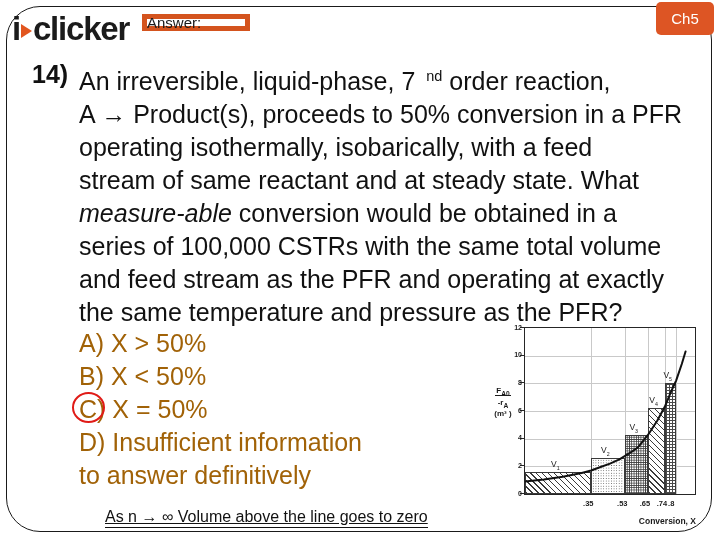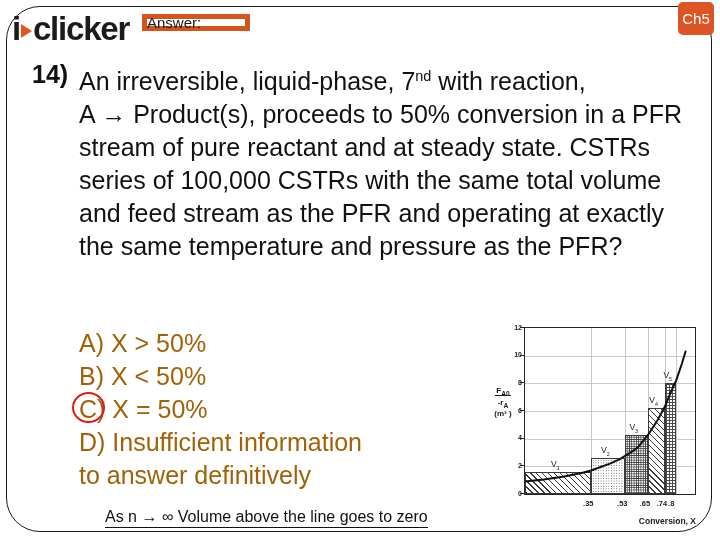--- a/index.html
+++ b/index.html
@@ -69,21 +69,21 @@
     z-index: 5;
   }
   #answer-box .lbl {
     font-size: 15px;
     color: #1a1a1a;
   }
   #chapter-badge {
     position: absolute;
     right: 6px;
     top: 2px;
-    width: 36px;
+    width: 58px;
     height: 33px;
     background: #dd5524;
     border-radius: 5px;
     display: flex;
     align-items: center;
     justify-content: center;
     color: #ffffff;
     font-size: 15px;
     z-index: 6;
   }
@@ -99,21 +99,21 @@
   #qbody {
     position: absolute;
     left: 79px;
     top: 60px;
     width: 620px;
     font-size: 25px;
     line-height: 33px;
     color: #111;
   }
   #qbody .line { white-space: nowrap; }
-  sup { font-size: 0.58em; vertical-align: super; }
+  sup { font-size: 0.58em; vertical-align: super; margin-left: 11px; }
   .ital { font-style: italic; }
   #choices {
     position: absolute;
     left: 79px;
     top: 327px;
     font-size: 25px;
     line-height: 33px;
     color: #a16207;
   }
   #circle-mark {
@@ -128,20 +128,21 @@
     z-index: 3;
   }
   #footnote {
     position: absolute;
     left: 105px;
     top: 508px;
     font-size: 16px;
     color: #111;
     border-bottom: 1.6px solid #111;
     padding-bottom: 1px;
+    text-decoration: underline;
   }
   
   #chart {
     position: absolute;
     left: 486px;
     top: 320px;
     width: 222px;
     height: 215px;
   }
   #plot {
@@ -268,23 +269,25 @@
     <span class="lbl">Answer:</span>
   </div>
 
   <div id="chapter-badge">
     <span>Ch5</span>
   </div>
 
   <div id="qnum">14)</div>
 
   <div id="qbody">
-    <div class="line"><span>An irreversible, liquid-phase, 7</span><sup>nd</sup><span> with reaction,</span></div>
+    <div class="line"><span>An irreversible, liquid-phase, 7</span><sup>nd</sup><span> order reaction,</span></div>
     <div class="line">A → Product(s), proceeds to 50% conversion in a PFR</div>
-    <div class="line">stream of pure reactant and at steady state. CSTRs</div>
+    <div class="line">operating isothermally, isobarically, with a feed</div>
+    <div class="line">stream of same reactant and at steady state. What</div>
+    <div class="line"><span class="ital">measure-able</span>&nbsp;<span>conversion would be obtained in a</span></div>
     <div class="line">series of 100,000 CSTRs with the same total volume</div>
     <div class="line">and feed stream as the PFR and operating at exactly</div>
     <div class="line">the same temperature and pressure as the PFR?</div>
   </div>
 
   <div id="choices">
     <div>A) X &gt; 50%</div>
     <div>B) X &lt; 50%</div>
     <div>C) X = 50%</div>
     <div>D) Insufficient information</div>

